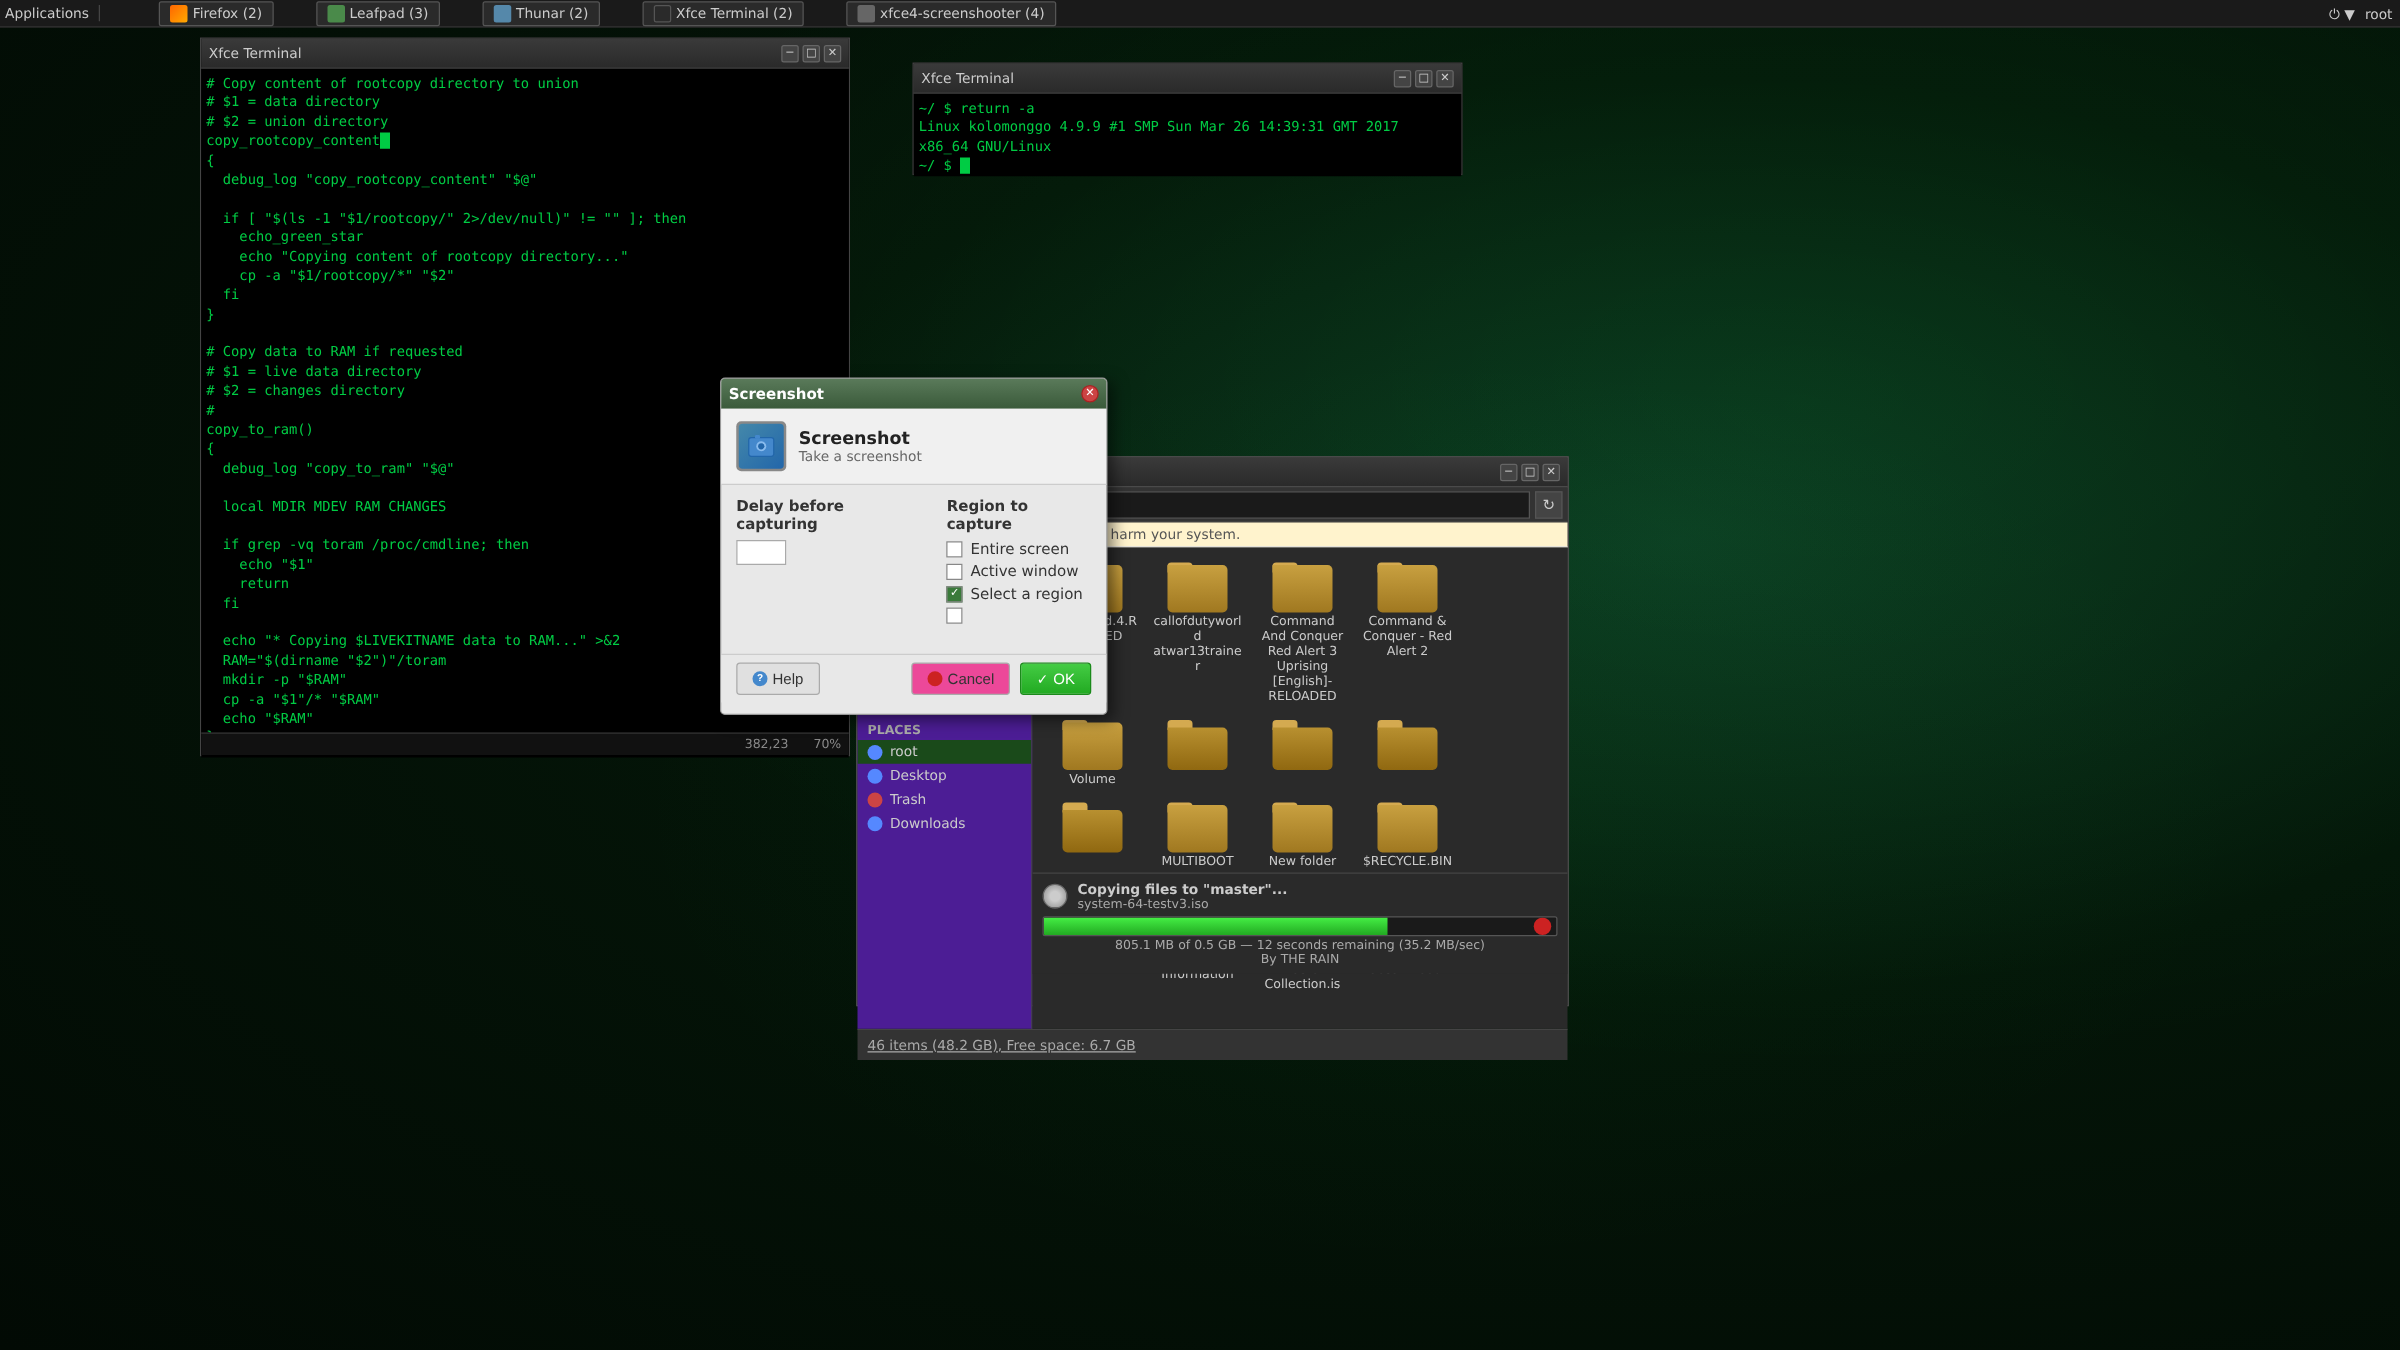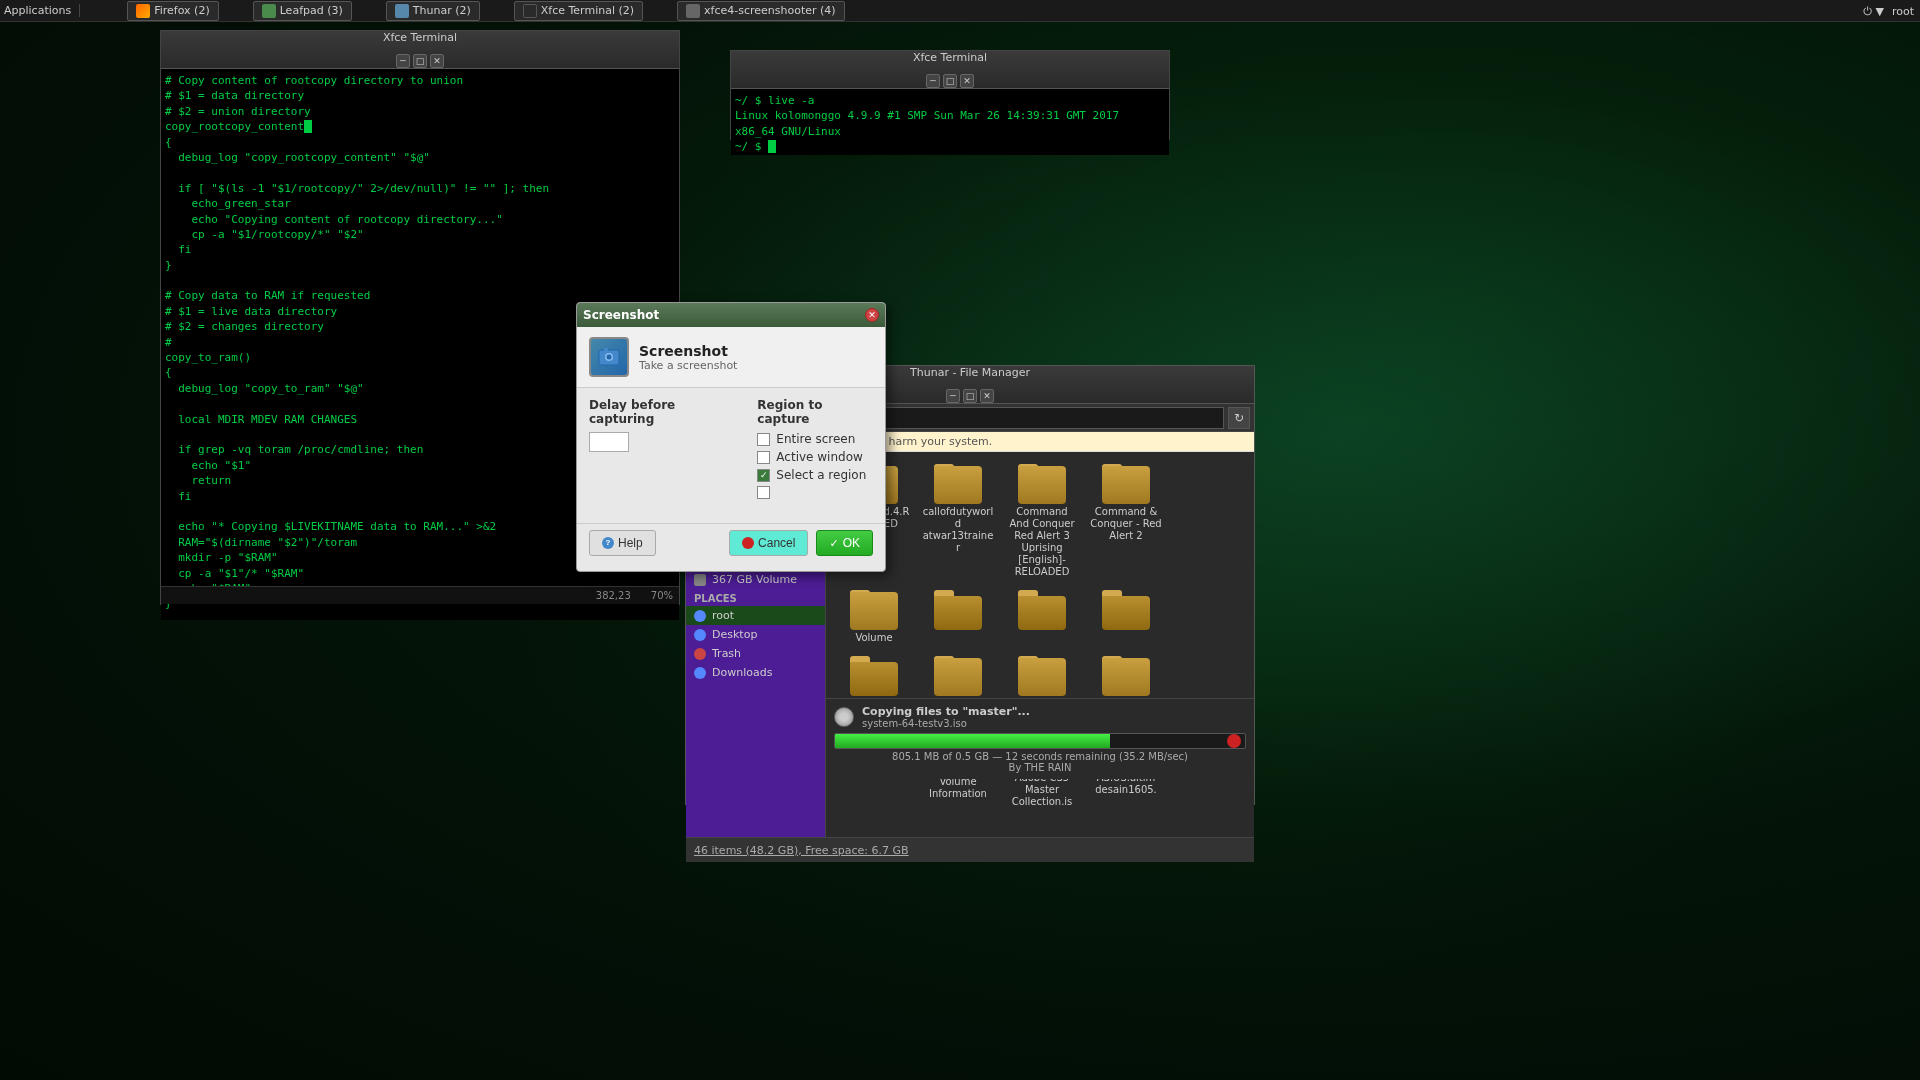--- a/index.html
+++ b/index.html
@@ -90,28 +90,27 @@
       position: absolute;
       top: 30px;
       left: 160px;
       width: 520px;
       height: 575px;
       background: #000;
       border: 1px solid #444;
       z-index: 10;
     }
     .window-titlebar {
-      height: 38px;
+      height: 24px;
       background: linear-gradient(180deg, #3a3a3a, #2a2a2a);
       display: flex;
       align-items: center;
       justify-content: space-between;
       padding: 0 6px;
       border-bottom: 1px solid #555;
-      flex-direction: column;
     }
     .window-title-text {
       color: #ccc;
       font-size: 11px;
     }
     .window-controls {
       display: flex;
       gap: 3px;
     }
     .win-btn {
@@ -554,21 +553,21 @@
       cursor: pointer;
       display: flex;
       align-items: center;
       gap: 4px;
     }
     .dialog-btn-help {
       background: #e0e0e0;
       color: #333;
     }
     .dialog-btn-cancel {
-      background: #5eead4;
+      background: #ec4899;
       color: #333;
     }
     .dialog-btn-ok {
       background: linear-gradient(180deg, #44cc44, #22aa22);
       color: #fff;
       border-color: #1a8a1a;
     }
     .btn-icon-circle {
       width: 12px;
       height: 12px;
@@ -710,21 +709,21 @@
 <div class="terminal-window-2">
   <div class="window-titlebar">
     <span class="window-title-text">Xfce Terminal</span>
     <div class="window-controls">
       <div class="win-btn">─</div>
       <div class="win-btn">□</div>
       <div class="win-btn">✕</div>
     </div>
   </div>
   <div class="terminal-content">
-    <div style="color:#00cc44">~/ $ live -a</div>
+    <div style="color:#00cc44">~/ $ return -a</div>
     <div style="color:#00cc44">Linux kolomonggo 4.9.9 #1 SMP Sun Mar 26 14:39:31 GMT 2017 x86_64 GNU/Linux</div>
     <div style="color:#00cc44">~/ $ <span class="term-cursor"></span></div>
   </div>
 </div>
 
 <div class="thunar-window">
   <div class="window-titlebar">
     <span class="window-title-text">Thunar - File Manager</span>
     <div class="window-controls">
       <div class="win-btn">─</div>

